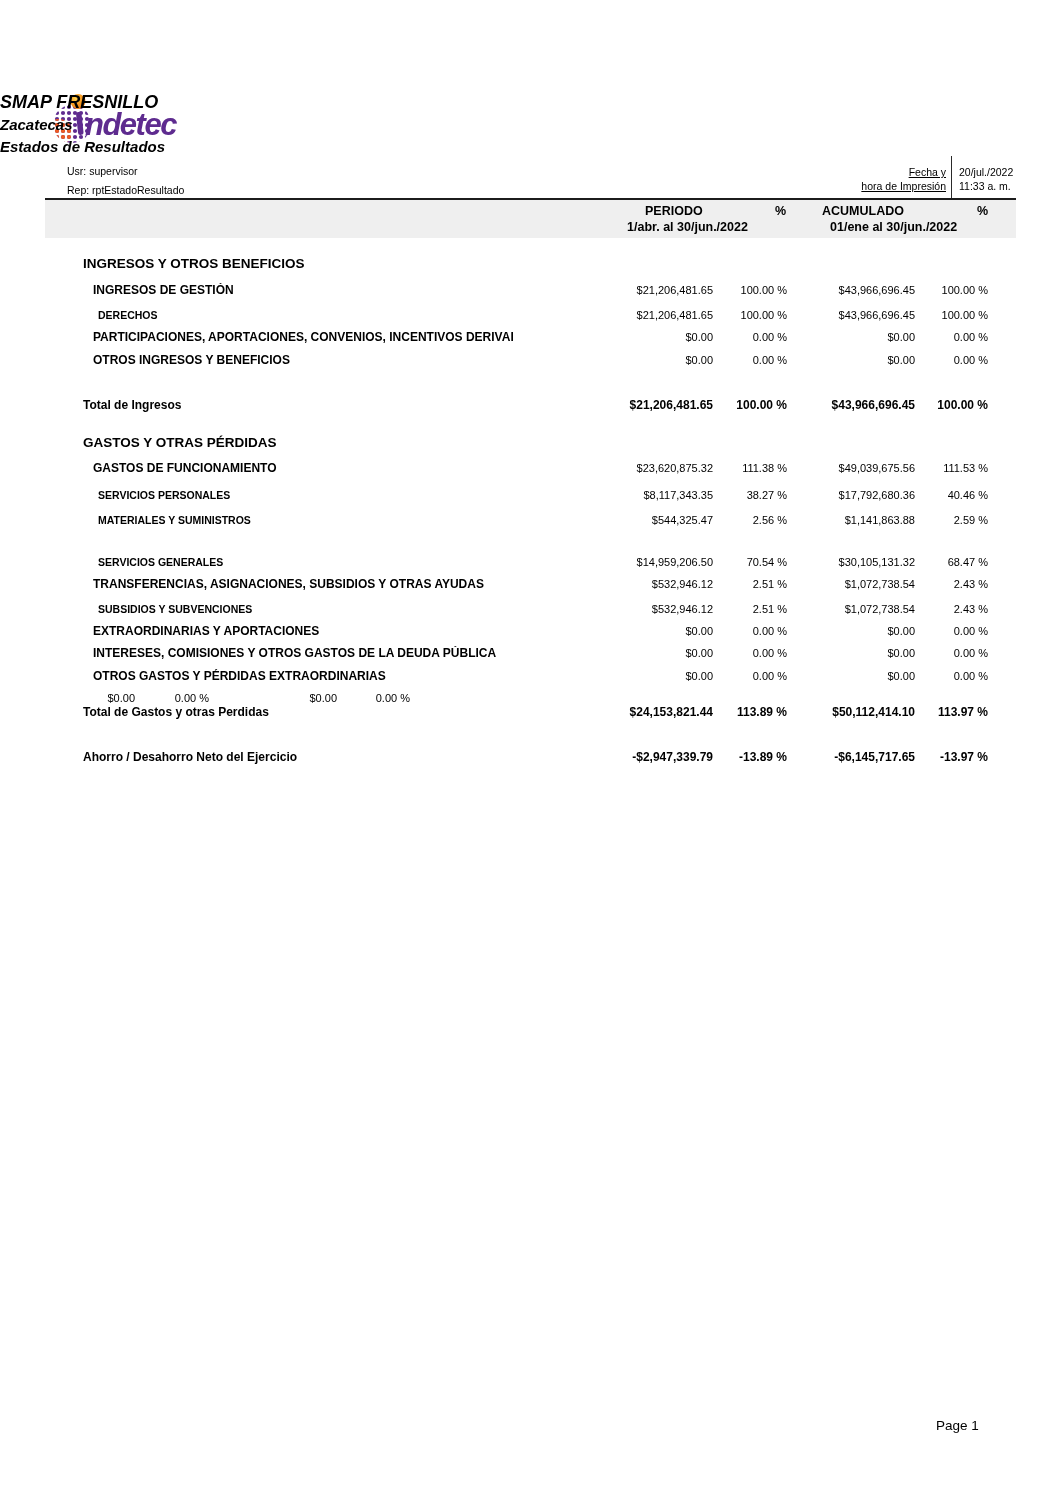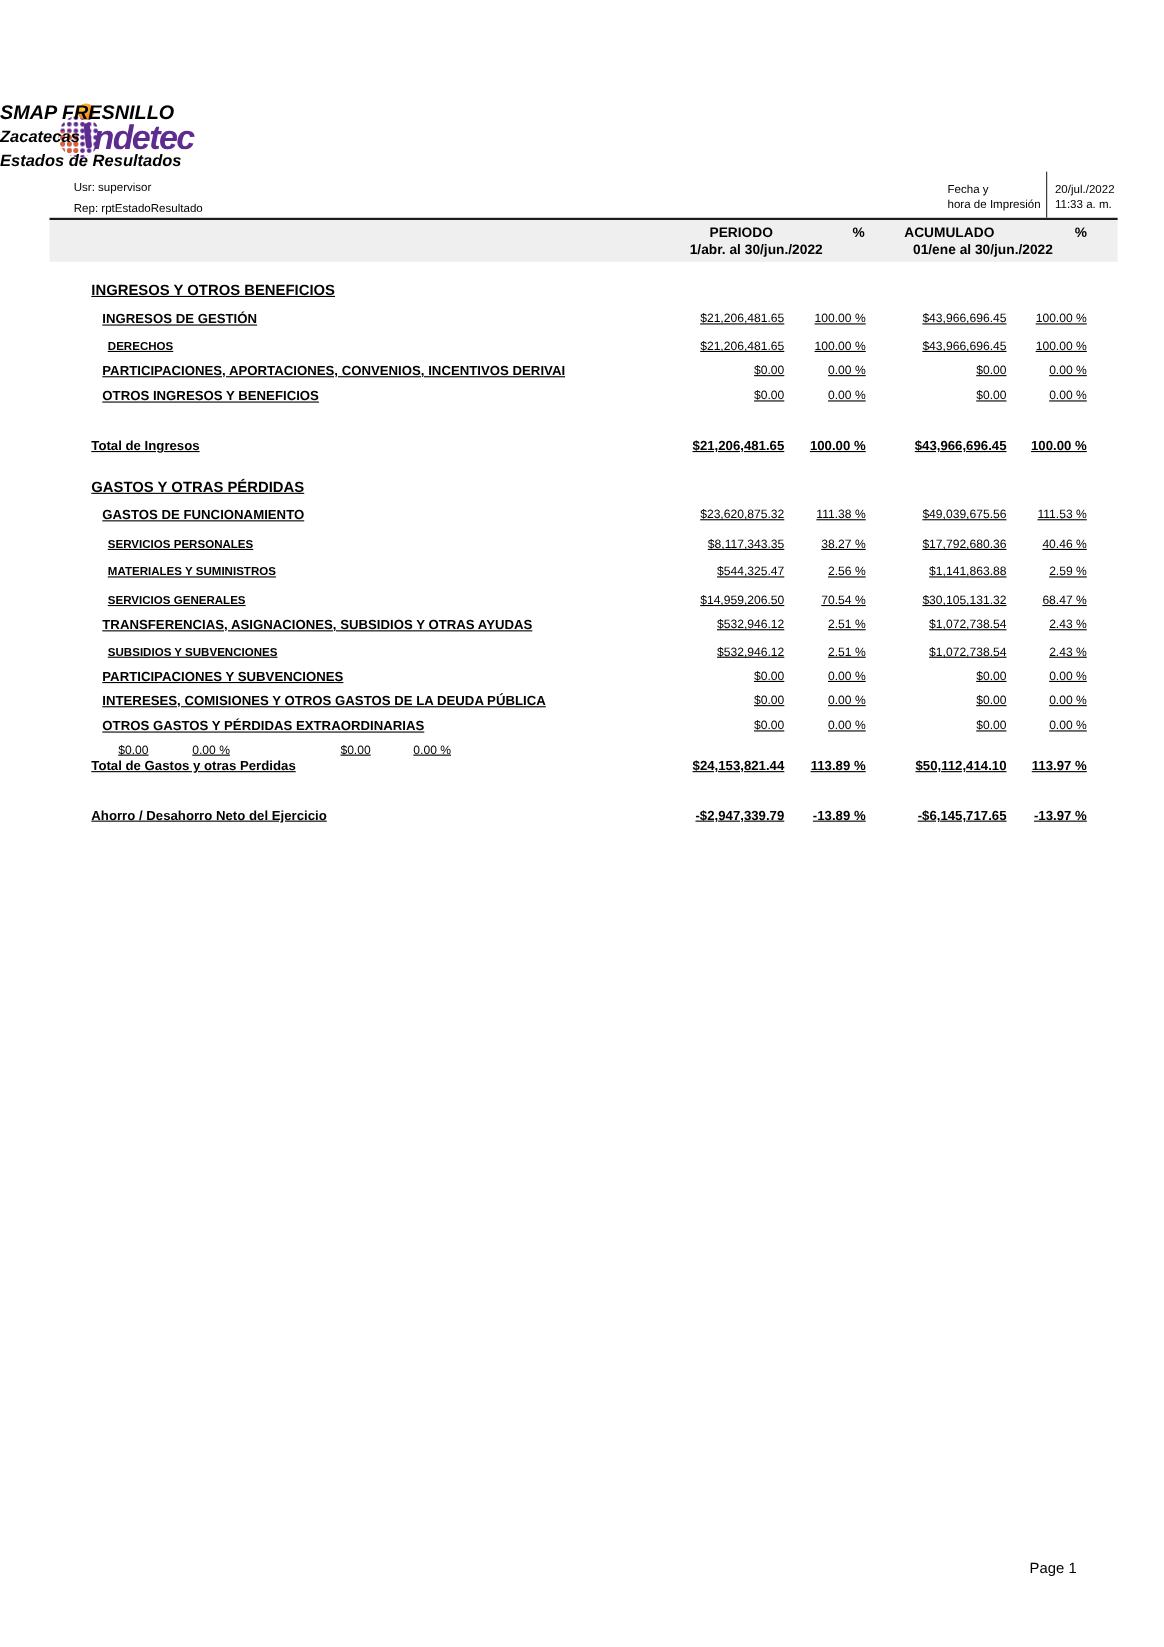--- a/index.html
+++ b/index.html
@@ -18,38 +18,38 @@
   .title-sub    { font-size:15px; line-height:17px; margin-top:4px; }
   .title-report { font-size:15px; line-height:17px; margin-top:5px; }
   .title-period { font-size:14px; line-height:16px; margin-top:5px; }
 
   
   .usr-line { position:absolute; left:67px; top:165px; font-size:10.5px; }
   .rep-line { position:absolute; left:67px; top:184px; font-size:10.5px; }
 
   
   .print-info { position:absolute; top:156px; right:42px; display:flex; height:42px; }
-  .print-labels { text-align:left; font-size:10.5px; line-height:14px; padding:9px 5px 0 0;
-                  border-right:1.5px solid #2a2a2a; }
+  .print-labels { text-align:right; font-size:10.5px; line-height:14px; padding:9px 5px 0 0;
+                  border-right:1.5px solid #2a2a2a;text-decoration:underline; }
   .print-values { font-size:10.5px; line-height:14px; padding:9px 0 0 7px; width:64px; }
 
   
   .band { position:absolute; top:198px; left:45px; width:971px; height:40px;
           background:#efefef; border-top:2px solid #1c1c1c; }
   .band span { position:absolute; font-weight:bold; font-size:12.5px; white-space:nowrap; }
   .b-periodo-title { left:600px; top:4px; }
   .b-pct1          { left:730px; top:4px; }
   .b-acum-title    { left:777px; top:4px; }
   .b-pct2          { left:932px; top:4px; }
   .b-periodo-range { left:582px; top:20px; font-size:12px; }
   .b-acum-range    { left:785px; top:20px; font-size:12px; }
 
   
   .rows { position:absolute; top:238px; left:45px; width:971px; }
-  .row { display:flex; align-items:flex-end; padding-right:28px; line-height:14px;text-decoration:underline; }
+  .row { display:flex; align-items:flex-end; padding-right:28px; line-height:14px; }
   .lbl { flex:1 1 auto; min-width:0; overflow:hidden; white-space:nowrap; font-weight:bold; }
   .sec .lbl { font-size:13.5px; padding-left:38px; line-height:16px; }
   .l2  .lbl { font-size:12px;   padding-left:48px; }
   .l3  .lbl { font-size:10.5px; padding-left:53px; }
   .tot .lbl { font-size:12px;   padding-left:38px; }
   .v { text-align:right; white-space:nowrap; font-size:11px; flex:0 0 auto; }
   .v.a1 { width:90px; }  .v.p1 { width:74px; }
   .v.a2 { width:128px; } .v.p2 { width:73px; }
   .tot .v { font-weight:bold; font-size:12px; }
 
@@ -182,21 +182,21 @@
   </div>
 
   <div class="row l3" style="margin-top:11px">
     <div class="lbl">MATERIALES Y SUMINISTROS</div>
     <div class="v a1">$544,325.47</div>
     <div class="v p1">2.56 %</div>
     <div class="v a2">$1,141,863.88</div>
     <div class="v p2">2.59 %</div>
   </div>
 
-  <div class="row l3" style="margin-top:12px">
+  <div class="row l3" style="margin-top:28px">
     <div class="lbl">SERVICIOS GENERALES</div>
     <div class="v a1">$14,959,206.50</div>
     <div class="v p1">70.54 %</div>
     <div class="v a2">$30,105,131.32</div>
     <div class="v p2">68.47 %</div>
   </div>
 
   <div class="row l2" style="margin-top:8px">
     <div class="lbl">TRANSFERENCIAS, ASIGNACIONES, SUBSIDIOS Y OTRAS AYUDAS</div>
     <div class="v a1">$532,946.12</div>
@@ -207,21 +207,21 @@
 
   <div class="row l3" style="margin-top:11px">
     <div class="lbl">SUBSIDIOS Y SUBVENCIONES</div>
     <div class="v a1">$532,946.12</div>
     <div class="v p1">2.51 %</div>
     <div class="v a2">$1,072,738.54</div>
     <div class="v p2">2.43 %</div>
   </div>
 
   <div class="row l2" style="margin-top:8px">
-    <div class="lbl">PARTICIPACIONES Y SUBVENCIONES</div>
+    <div class="lbl">EXTRAORDINARIAS Y APORTACIONES</div>
     <div class="v a1">$0.00</div>
     <div class="v p1">0.00 %</div>
     <div class="v a2">$0.00</div>
     <div class="v p2">0.00 %</div>
   </div>
 
   <div class="row l2" style="margin-top:8px">
     <div class="lbl">INTERESES, COMISIONES Y OTROS GASTOS DE LA DEUDA PÚBLICA</div>
     <div class="v a1">$0.00</div>
     <div class="v p1">0.00 %</div>

